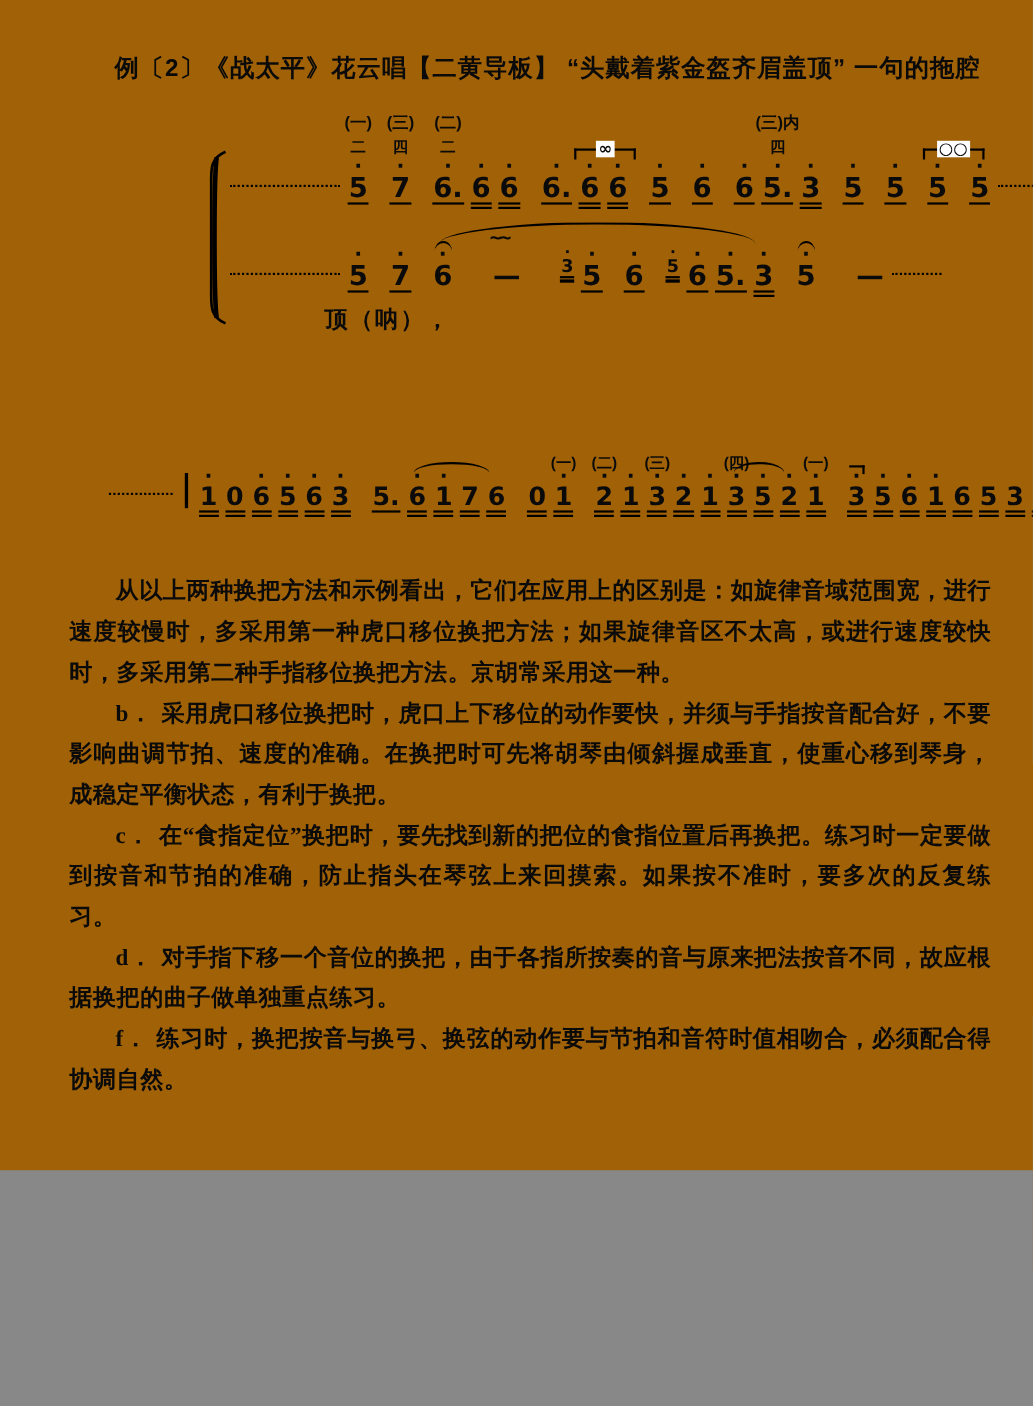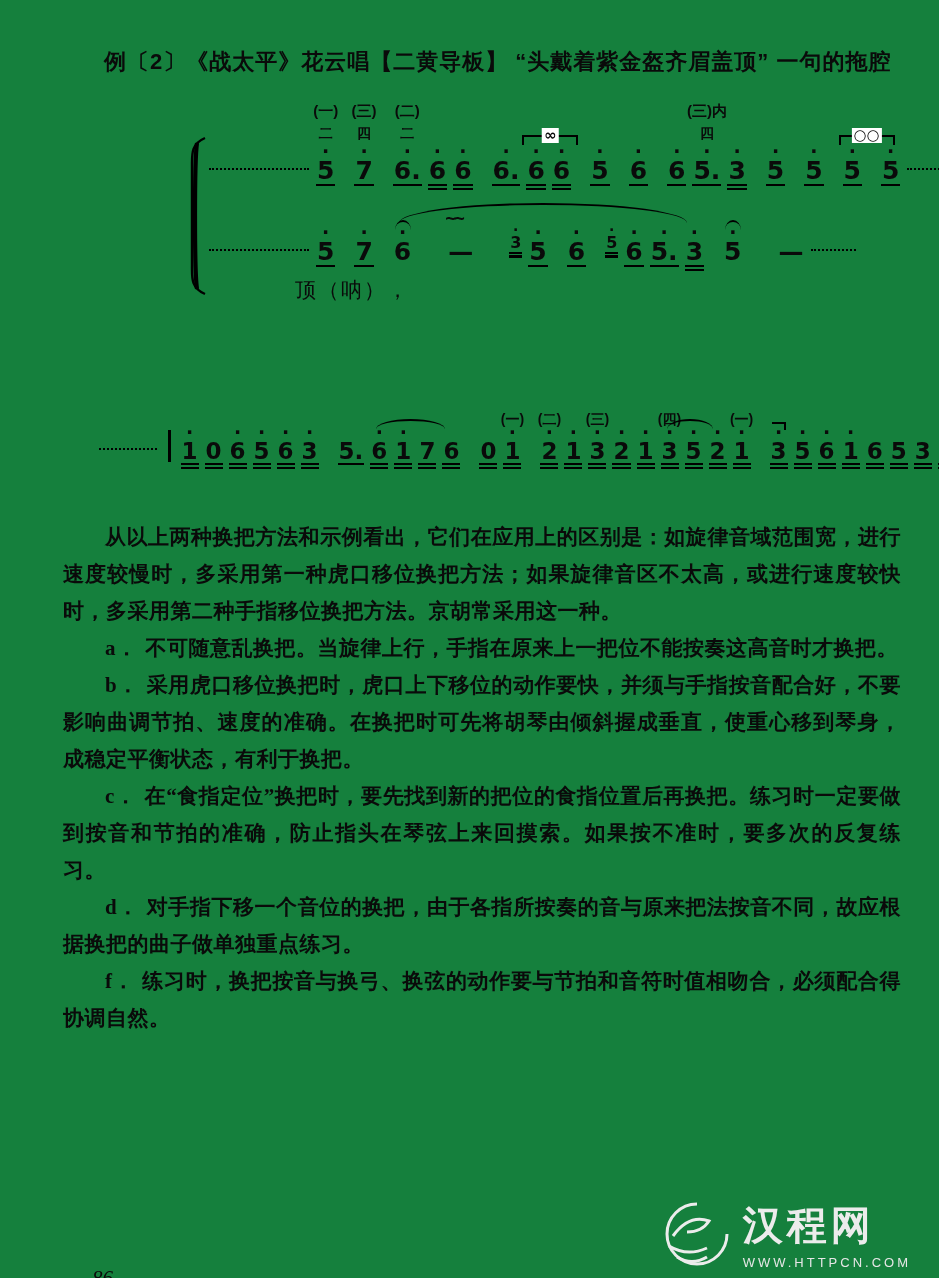--- a/index.html
+++ b/index.html
@@ -1,16 +1,16 @@
 <!DOCTYPE html>
 <html><head>
 <meta charset="utf-8">
 <style>
   html,body{margin:0;padding:0;background:#888;}
-  .page{position:relative;width:939px;height:1278px;background:#15803d;margin:0 auto;overflow:hidden;
+  .page{position:relative;width:939px;height:1064px;background:#a16207;margin:0 auto;overflow:hidden;
         font-family:"Liberation Serif","DejaVu Serif",serif;color:#0a0a0a;}
 
   
   .mhead{position:absolute;left:104px;font-size:22px;font-weight:700;letter-spacing:1px;white-space:nowrap;
          font-family:"Liberation Sans","DejaVu Sans",sans-serif;}
   .h1{top:47px;}
   .h2{top:350px;}
   .hnote{font-family:"DejaVu Sans",sans-serif;font-size:24px;font-weight:800;padding:0 2px;}
 
   
@@ -52,21 +52,21 @@
           font-family:"DejaVu Sans Mono",monospace;}
   .brmark{position:absolute;left:-4px;top:-23px;height:8px;border:2px solid #000;border-bottom:none;}
   .brmark i{position:absolute;left:50%;top:-9px;transform:translateX(-50%);background:#fff;font-style:normal;
             font-weight:700;font-size:15px;line-height:1;padding:0 2px;font-family:"DejaVu Sans",sans-serif;}
   .slurmark{position:absolute;left:6px;top:-18px;height:9px;border-top:2.5px solid #000;
             border-radius:50% 50% 0 0/100% 100% 0 0;}
   .tok.slur-long .slurmark{top:-36px;height:18px;}
   .tok.slur-mid .slurmark{top:-20px;height:8px;}
   .barline{display:inline-block;width:2.5px;height:32px;background:#000;vertical-align:-3px;margin:0 7px;}
 
-  .lyric{position:absolute;left:90px;top:158px;font-size:21px;font-weight:400;letter-spacing:2px;}
+  .lyric{position:absolute;left:90px;top:158px;font-size:21px;font-weight:700;letter-spacing:2px;}
 
   
   .bodytext{position:absolute;left:63px;top:519px;width:838px;font-size:21px;line-height:37px;
             text-align:justify;letter-spacing:0.5px;}
   .bodytext p{margin:0;text-indent:2em;font-weight:bold;}
   .ilabel{font-family:"Liberation Serif",serif;margin-right:8px;}
 
   
   .watermark{position:absolute;right:28px;top:1198px;display:flex;}
   .wm-text{margin-left:6px;}
@@ -99,21 +99,20 @@
     <div class="mline line2"><span class="leader w100"></span><span id="line2-toks"><span class="tok"><span class="num u1">5</span><span class="odot">·</span></span><span class="tok" style="margin-left: 16px;"><span class="num u1">7</span><span class="odot">·</span></span><span class="tok slur-long" style="margin-left: 16px;"><span class="num">6</span><span class="odot">·</span><span class="hatmark"></span><span class="slurmark" style="width: 288px;"></span></span><span class="tok" style="margin-left: 32px;"><span class="num dashn">—</span><span class="trmark">~~</span></span><span class="tok sm" style="margin-left: 32px;"><span class="num u2">3</span><span class="odot">·</span></span><span class="tok"><span class="num u1">5</span><span class="odot">·</span></span><span class="tok" style="margin-left: 16px;"><span class="num u1">6</span><span class="odot">·</span></span><span class="tok sm" style="margin-left: 16px;"><span class="num u2">5</span><span class="odot">·</span></span><span class="tok"><span class="num u1">6</span><span class="odot">·</span></span><span class="tok"><span class="num u1">5.</span><span class="odot">·</span></span><span class="tok"><span class="num u2">3</span><span class="odot">·</span></span><span class="tok" style="margin-left: 16px;"><span class="num">5</span><span class="odot">·</span><span class="hatmark"></span></span><span class="tok" style="margin-left: 32px;"><span class="num dashn">—</span></span></span><span class="leader w45"></span></div>
 
     <div class="lyric">顶（呐），</div>
   </div>
 
 
   <div class="line3wrap"><span class="leader w60"></span><span id="line3-toks"><span class="barline"></span><span class="tok"><span class="num u2">1</span><span class="odot">·</span></span><span class="tok"><span class="num u2">0</span></span><span class="tok"><span class="num u2">6</span><span class="odot">·</span></span><span class="tok"><span class="num u2">5</span><span class="odot">·</span></span><span class="tok"><span class="num u2">6</span><span class="odot">·</span></span><span class="tok"><span class="num u2">3</span><span class="odot">·</span></span><span class="tok" style="margin-left: 16px;"><span class="num u1">5.</span></span><span class="tok slur-mid"><span class="num u2">6</span><span class="odot">·</span><span class="slurmark" style="width: 69px;"></span></span><span class="tok"><span class="num u2">1</span><span class="odot">·</span></span><span class="tok"><span class="num u2">7</span></span><span class="tok"><span class="num u2">6</span></span><span class="tok" style="margin-left: 16px;"><span class="num u2">0</span></span><span class="tok"><span class="num u2">1</span><span class="odot">·</span><span class="posmark">(一)</span></span><span class="tok" style="margin-left: 16px;"><span class="num u2">2</span><span class="odot">·</span><span class="posmark">(二)</span></span><span class="tok"><span class="num u2">1</span><span class="odot">·</span></span><span class="tok"><span class="num u2">3</span><span class="odot">·</span><span class="posmark">(三)</span></span><span class="tok"><span class="num u2">2</span><span class="odot">·</span></span><span class="tok"><span class="num u2">1</span><span class="odot">·</span></span><span class="tok slur-mid"><span class="num u2">3</span><span class="odot">·</span><span class="posmark">(四)</span><span class="slurmark" style="width: 46px;"></span></span><span class="tok"><span class="num u2">5</span><span class="odot">·</span></span><span class="tok"><span class="num u2">2</span><span class="odot">·</span></span><span class="tok"><span class="num u2">1</span><span class="odot">·</span><span class="posmark">(一)</span></span><span class="tok" style="margin-left: 16px;"><span class="num u2">3</span><span class="odot">·</span><span class="hbmark"></span></span><span class="tok"><span class="num u2">5</span><span class="odot">·</span></span><span class="tok"><span class="num u2">6</span><span class="odot">·</span></span><span class="tok"><span class="num u2">1</span><span class="odot">·</span></span><span class="tok"><span class="num u2">6</span></span><span class="tok"><span class="num u2">5</span></span><span class="tok"><span class="num u2">3</span></span><span class="tok"><span class="num u2">5</span></span></span></div>
 
   <div class="bodytext">
     <p>从以上两种换把方法和示例看出，它们在应用上的区别是：如旋律音域范围宽，进行速度较慢时，多采用第一种虎口移位换把方法；如果旋律音区不太高，或进行速度较快时，多采用第二种手指移位换把方法。京胡常采用这一种。</p>
-    <p><span class="ilabel">a．</span><span>不可随意乱换把。当旋律上行，手指在原来上一把位不能按奏这高音时才换把。</span></p>
     <p><span class="ilabel">b．</span><span>采用虎口移位换把时，虎口上下移位的动作要快，并须与手指按音配合好，不要影响曲调节拍、速度的准确。在换把时可先将胡琴由倾斜握成垂直，使重心移到琴身，成稳定平衡状态，有利于换把。</span></p>
     <p><span class="ilabel">c．</span><span>在“食指定位”换把时，要先找到新的把位的食指位置后再换把。练习时一定要做到按音和节拍的准确，防止指头在琴弦上来回摸索。如果按不准时，要多次的反复练习。</span></p>
     <p><span class="ilabel">d．</span><span>对手指下移一个音位的换把，由于各指所按奏的音与原来把法按音不同，故应根据换把的曲子做单独重点练习。</span></p>
     <p><span class="ilabel">f．</span><span>练习时，换把按音与换弓、换弦的动作要与节拍和音符时值相吻合，必须配合得协调自然。</span></p>
   </div>
 
   <div class="watermark">
     <svg width="80" height="72" viewBox="0 0 80 72" fill="none" stroke="#ececec" stroke-width="3">
       <path d="M40 6 a30 30 0 1 0 30 30"></path>
       <path d="M16 38 q16 -22 36 -15 q-7 11 -22 11"></path>

